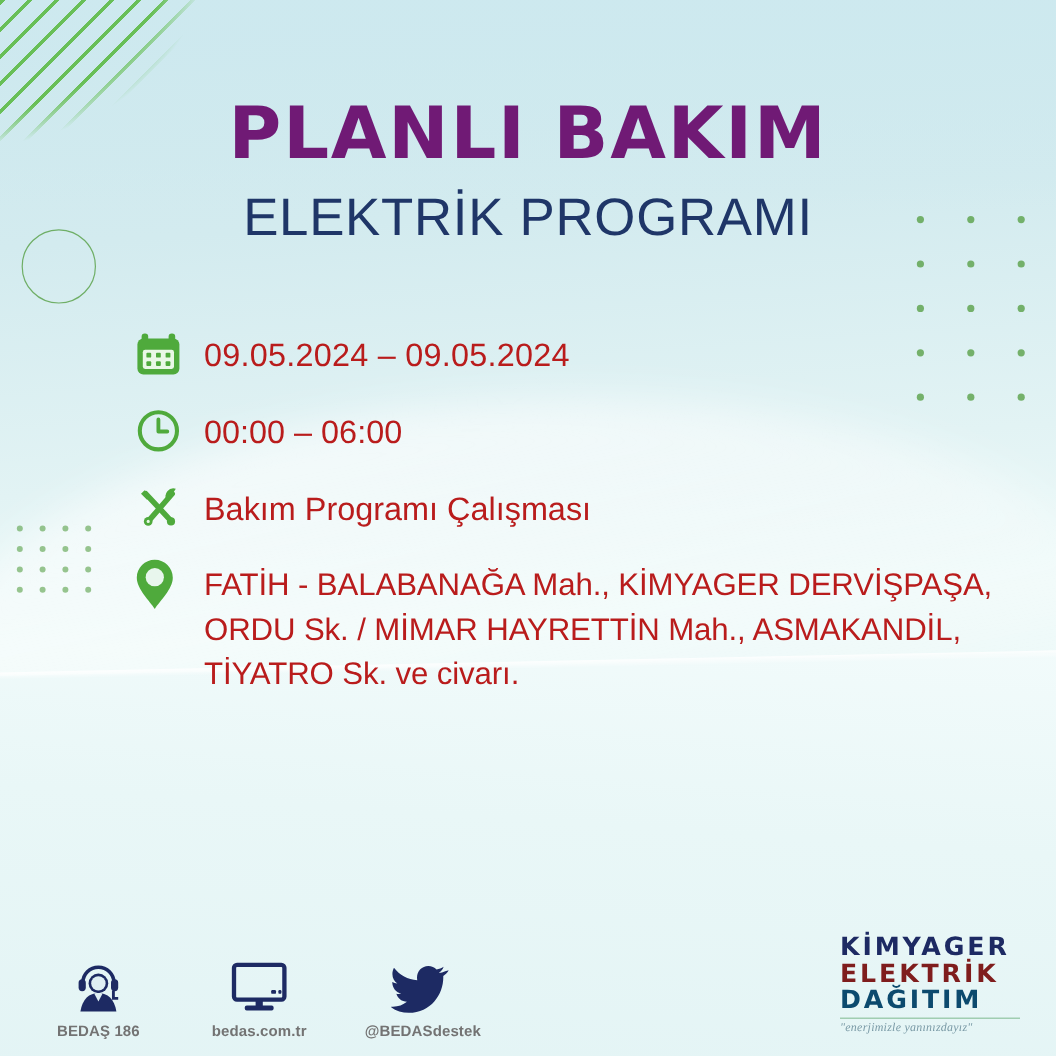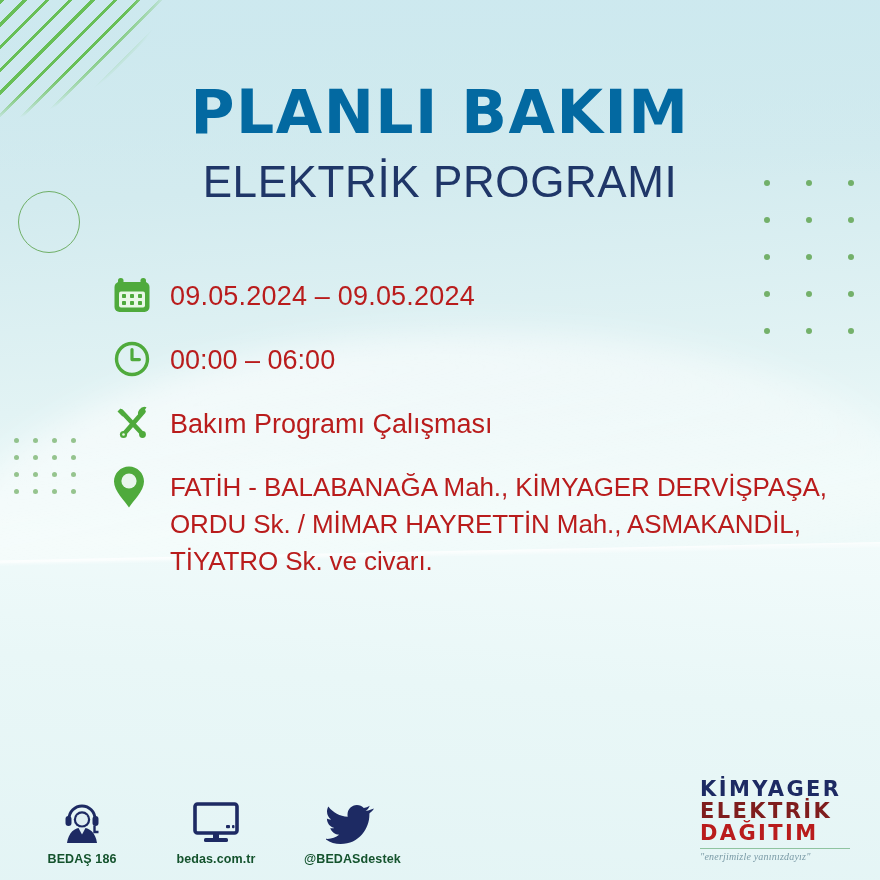--- a/index.html
+++ b/index.html
@@ -128,21 +128,21 @@
     left: 0;
     top: 82px;
     width: 880px;
     text-align: center;
   }
   .title-main {
     font-family: "DejaVu Sans", sans-serif;
     font-size: 60px;
     font-weight: 700;
     letter-spacing: 1.5px;
-    color: #0369a1;
+    color: #701a75;
     line-height: 1;
     margin: 0;
     white-space: nowrap;
   }
   .title-sub {
     font-family: "Liberation Sans", sans-serif;
     font-size: 44px;
     font-weight: 400;
     letter-spacing: 0.6px;
     color: #1f3668;
@@ -210,21 +210,21 @@
     height: 48px;
     display: flex;
     align-items: flex-end;
     justify-content: center;
   }
   .contact-label {
     margin-top: 7px;
     font-family: "Liberation Sans", sans-serif;
     font-size: 12.5px;
     font-weight: 700;
-    color: #14532d;
+    color: #737373;
     letter-spacing: 0.1px;
     white-space: nowrap;
   }
 
   .brand {
     position: absolute;
     right: 24px;
     bottom: 18px;
     text-align: left;
     width: 156px;
@@ -232,21 +232,21 @@
   .brand-l1, .brand-l2, .brand-l3 {
     font-family: "DejaVu Sans", sans-serif;
     font-weight: 700;
     font-size: 21px;
     letter-spacing: 2.4px;
     line-height: 1.05;
     margin: 0;
   }
   .brand-l1 { color: #1d2a63; }
   .brand-l2 { color: #7f1d1d; }
-  .brand-l3 { color: #b91c1c; }
+  .brand-l3 { color: #0c4a6e; }
   .brand-rule {
     margin: 4px 0 2px 0;
     height: 1px;
     background: #8fc4a0;
     width: 150px;
   }
   .brand-tag {
     font-family: "Liberation Serif", serif;
     font-style: italic;
     font-size: 10px;

